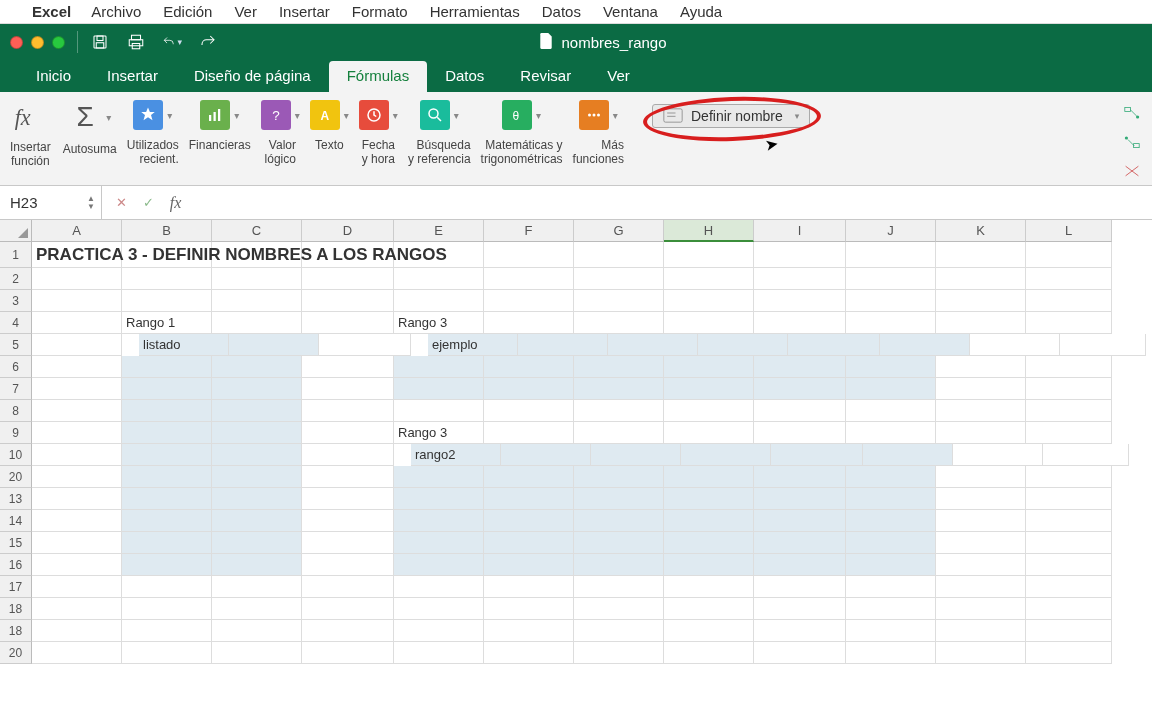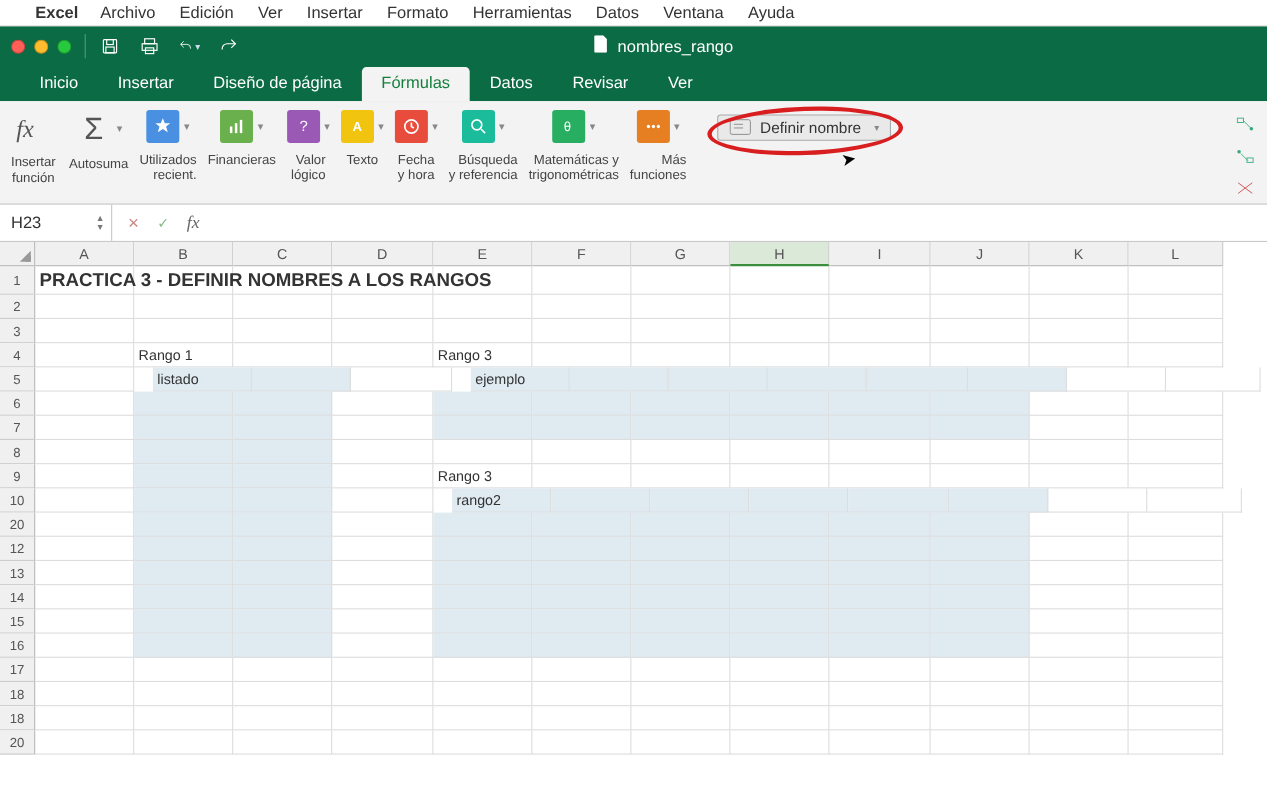--- a/index.html
+++ b/index.html
@@ -510,35 +510,20 @@
         <div class="cell cE hl"></div>
         <div class="cell cF hl"></div>
         <div class="cell cG hl"></div>
         <div class="cell cH hl"></div>
         <div class="cell cI hl"></div>
         <div class="cell cJ hl"></div>
         <div class="cell cK"></div>
         <div class="cell cL"></div>
       </div>
       <div class="row">
-        <div class="rh">12</div>
-        <div class="cell cA"></div>
-        <div class="cell cB hl"></div>
-        <div class="cell cC hl"></div>
-        <div class="cell cD"></div>
-        <div class="cell cE hl"></div>
-        <div class="cell cF hl"></div>
-        <div class="cell cG hl"></div>
-        <div class="cell cH hl"></div>
-        <div class="cell cI hl"></div>
-        <div class="cell cJ hl"></div>
-        <div class="cell cK"></div>
-        <div class="cell cL"></div>
-      </div>
-      <div class="row">
         <div class="rh">13</div>
         <div class="cell cA"></div>
         <div class="cell cB hl"></div>
         <div class="cell cC hl"></div>
         <div class="cell cD"></div>
         <div class="cell cE hl"></div>
         <div class="cell cF hl"></div>
         <div class="cell cG hl"></div>
         <div class="cell cH hl"></div>
         <div class="cell cI hl"></div>

